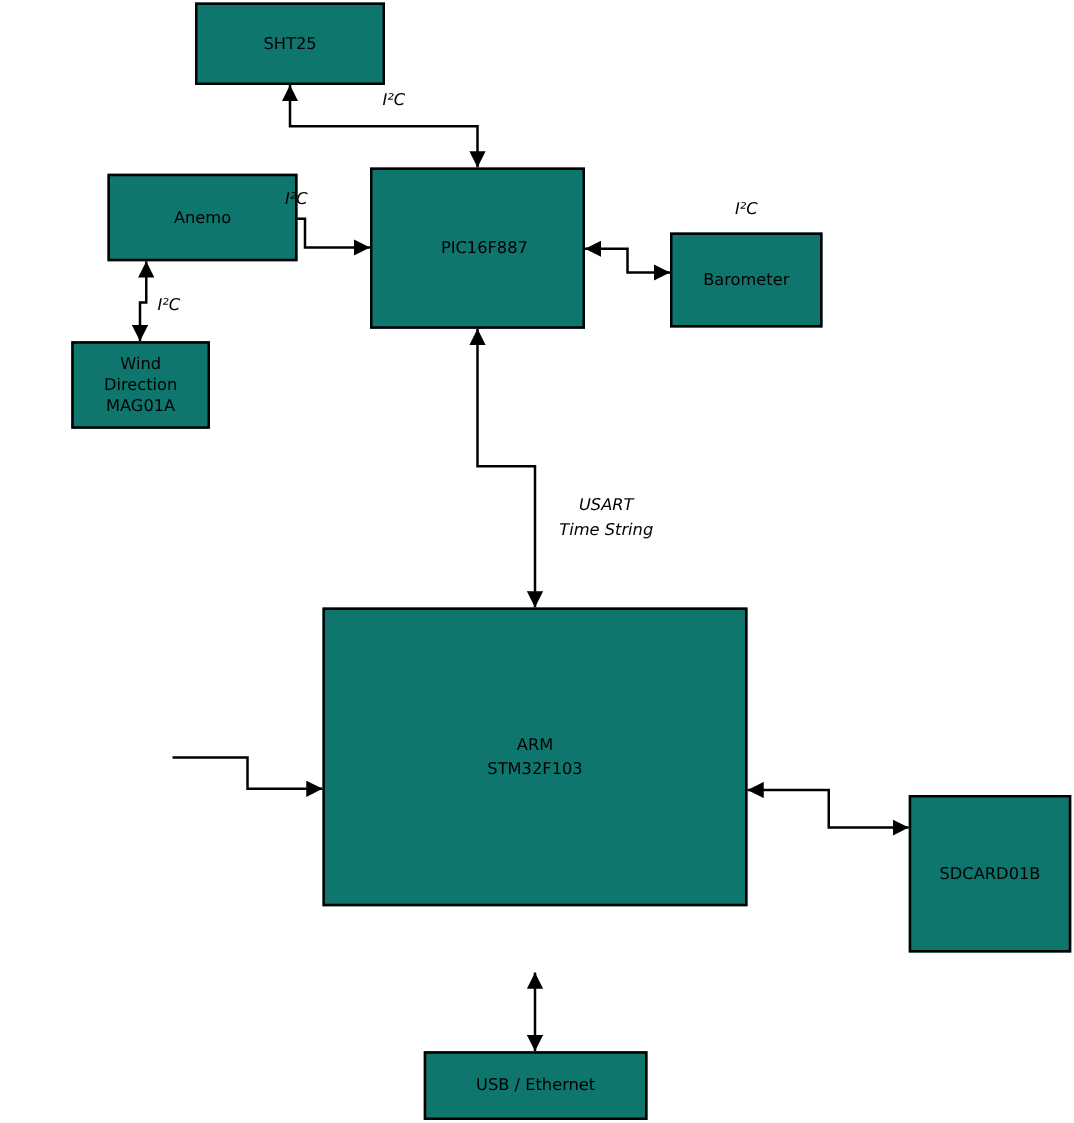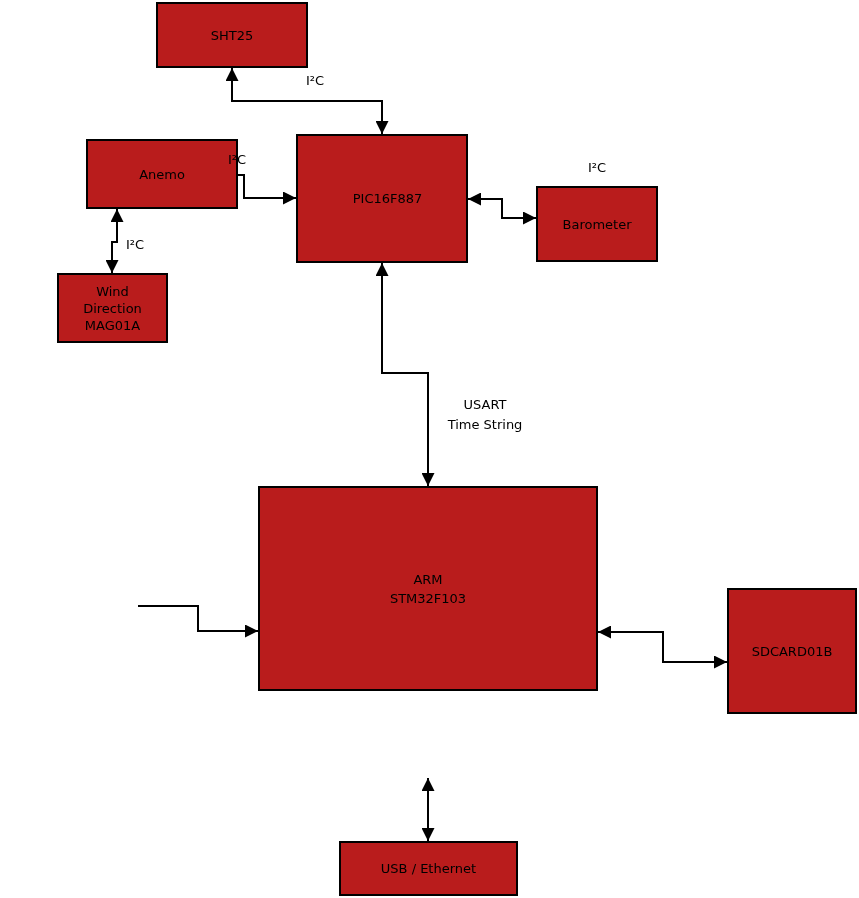--- a/index.html
+++ b/index.html
@@ -9,46 +9,47 @@
     height: 898px;
     background: var(--bg-color, #ffffff);
     font-family: "DejaVu Sans", "Liberation Sans", sans-serif;
     color: var(--text-color, #000000);
     overflow: hidden;
   }
   .node {
     position: absolute;
     box-sizing: border-box;
     border: 2px solid var(--line-color, #000000);
-    background: #b91c1c;
+    background: #0f766e;
     display: flex;
     flex-direction: column;
     align-items: center;
     justify-content: center;
     font-size: 13px;
     line-height: 17px;
     text-align: center;
     white-space: pre-line;
   }
   #node-sht25      { left: 156px; top: 2px;   width: 152px; height: 66px; }
   #node-anemo      { left: 41px;  top: 139px; width: 152px; height: 70px; margin-left: 45px; }
   #node-pic        { left: 296px; top: 134px; width: 172px; height: 129px; padding-left: 11px; }
   #node-barometer  { left: 536px; top: 186px; width: 122px; height: 76px; justify-content: center; }
   #node-wind       { left: 57px;  top: 273px; width: 111px; height: 70px; }
   #node-gps        { left: 1px;   top: 558px; width: 137px; height: 96px; }
-  #node-arm        { left: 258px; top: 486px; width: 340px; height: 205px; gap: 2px; }
-  #node-sdcard     { left: 727px; top: 588px; width: 130px; height: 126px; }
+  #node-arm        { left: 258px; top: 486px; width: 340px; height: 239px; gap: 2px; }
+  #node-sdcard     { left: 727px; top: 636px; width: 130px; height: 126px; }
   #node-usb        { left: 339px; top: 841px; width: 179px; height: 55px; }
   .edge-label {
     position: absolute;
     font-size: 13px;
     line-height: 20px;
     text-align: center;
     white-space: pre-line;
     transform: translate(-50%, -50%);
+    font-style: italic;
   }
   #label-i2c-sht25     { left: 315px; top: 81px; }
   #label-i2c-anemo     { left: 237px; top: 160px; }
   #label-i2c-barometer { left: 597px; top: 168px; }
   #label-i2c-wind      { left: 135px; top: 245px; }
   #label-usart         { left: 485px; top: 415px; }
   .svg-layer {
     position: absolute;
     left: 0; top: 0;
     width: 859px;

